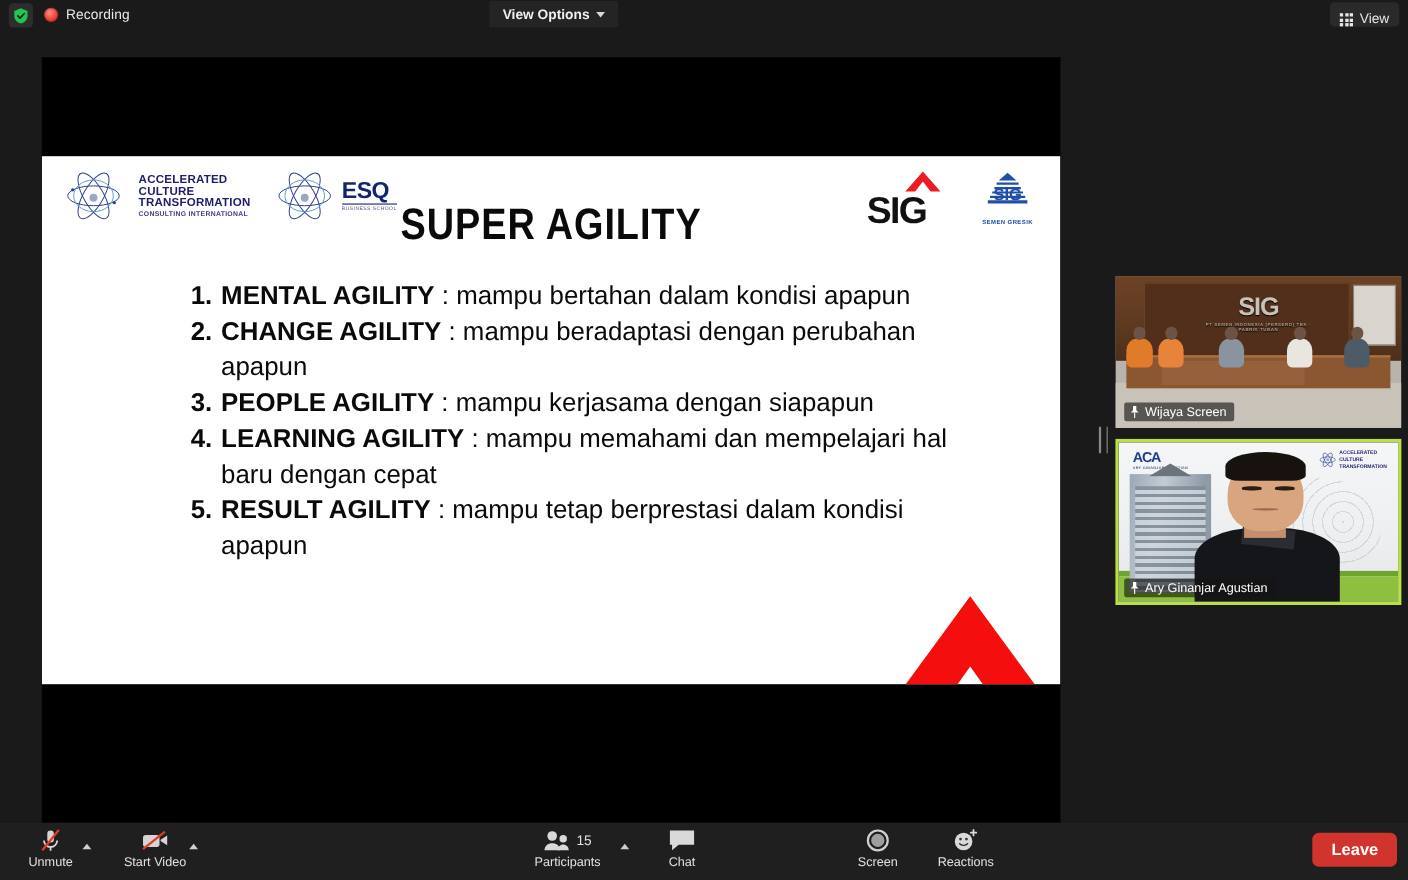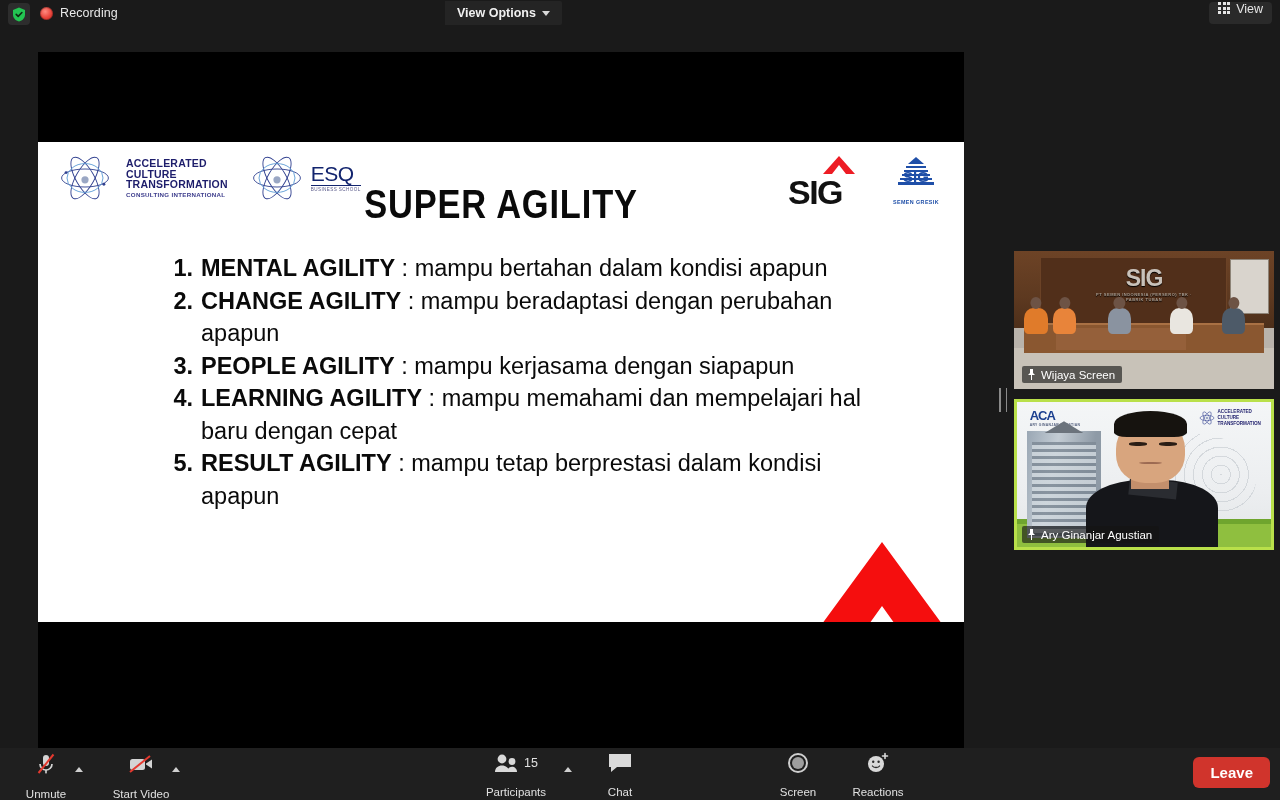--- a/index.html
+++ b/index.html
@@ -54,21 +54,21 @@
     display:flex; align-items:center; gap:6px;
     cursor:pointer;
     border-radius:0 2px 2px 0;
   }
   .caret-dn {
     width:0;height:0;border-left:4px solid transparent;border-right:4px solid transparent;
     border-top:5px solid #d8d8d8; display:inline-block;
   }
   .view-btn {
     position:absolute; right:8px; top:2px; height:22px;
-    display:flex; align-items:flex-start; gap:6px;
+    display:flex; align-items:flex-end; gap:6px;
     background:#2a2a2a; border-radius:4px; padding:0 9px;
     font-size:12.5px; color:#e6e6e6; cursor:pointer;margin-left:34px;
   }
   .grid-ico { display:grid; grid-template-columns:repeat(3,3px); grid-template-rows:repeat(3,3px); gap:1.5px; }
   .grid-ico i { background:#e6e6e6; display:block; width:3px; height:3px; }
 
   
   .share-area {
     position:absolute; left:38px; top:52px; width:926px; height:696px;
     background:#000; overflow:hidden;
@@ -77,21 +77,21 @@
     position:absolute; left:0; top:90px; width:926px; height:480px;
     background:#fff; overflow:hidden;
   }
 
   .slide-logos-left { position:absolute; left:20px; top:14px; display:flex; align-items:center; gap:14px; }
   .atom { width:54px; height:44px; }
   .act-text { line-height:1.0; }
   .act-text .l1 { font-size:10.5px; font-weight:bold; color:#1d1d6b; letter-spacing:.2px; font-family:"Liberation Sans",sans-serif; }
   .act-text .l2 { font-size:6.2px; font-weight:bold; color:#3c3c8c; letter-spacing:.3px; margin-top:2px; }
   .esq-wrap { display:flex; align-items:center; gap:7px; margin-left:8px; }
-  .esq-text .e1 { font-size:21px; font-weight:normal; color:#12246e; letter-spacing:-.5px; line-height:.95; font-family:"Liberation Sans",sans-serif; }
+  .esq-text .e1 { font-size:21px; font-weight:bold; color:#12246e; letter-spacing:-.5px; line-height:.95; font-family:"Liberation Sans",sans-serif; }
   .esq-text .e2 { font-size:4.6px; color:#5a5a8a; letter-spacing:.4px; border-top:1.5px solid #12246e; padding-top:1.5px; margin-top:1px; }
 
   .slide-logos-right { position:absolute; right:22px; top:14px; display:flex; align-items:center; gap:22px; }
   .sig-logo { position:relative; width:80px; height:48px; }
   .sig-word { font-size:34px; font-weight:bold; letter-spacing:-1.5px; color:#111; line-height:1; font-family:"Liberation Sans",sans-serif; }
   .sig-chev { position:absolute; left:34px; top:-2px; }
   .sg-logo { width:52px; text-align:center; }
   .sg-cap { font-size:5.4px; font-weight:bold; color:#1f4fa8; letter-spacing:.4px; margin-top:1px; }
 
   .slide-title {
@@ -180,21 +180,21 @@
   .pin-ico { display:inline-block; }
 
   
   .toolbar {
     position:absolute; left:0; bottom:0; width:1280px; height:52px;
     background:#1f1f1f;
   }
   .tb-item {
     position:absolute; top:4px; height:46px;
     display:flex; flex-direction:column; align-items:center; justify-content:flex-start;
-    gap:12px; cursor:pointer; color:#e0e0e0; font-size:11.5px;
+    gap:2px; cursor:pointer; color:#e0e0e0; font-size:11.5px;
   }
   .tb-ico { height:24px; display:flex; align-items:center; justify-content:center; }
   .tb-caret {
     position:absolute; top:14px; width:14px; height:14px; cursor:pointer;
     display:flex; align-items:center; justify-content:center;
   }
   .caret-up { width:0;height:0;border-left:4.5px solid transparent;border-right:4.5px solid transparent;border-bottom:5px solid #cfcfcf; }
   .count { font-size:12.5px; color:#e0e0e0; }
   .leave-btn {
     position:absolute; right:10px; top:9px;

